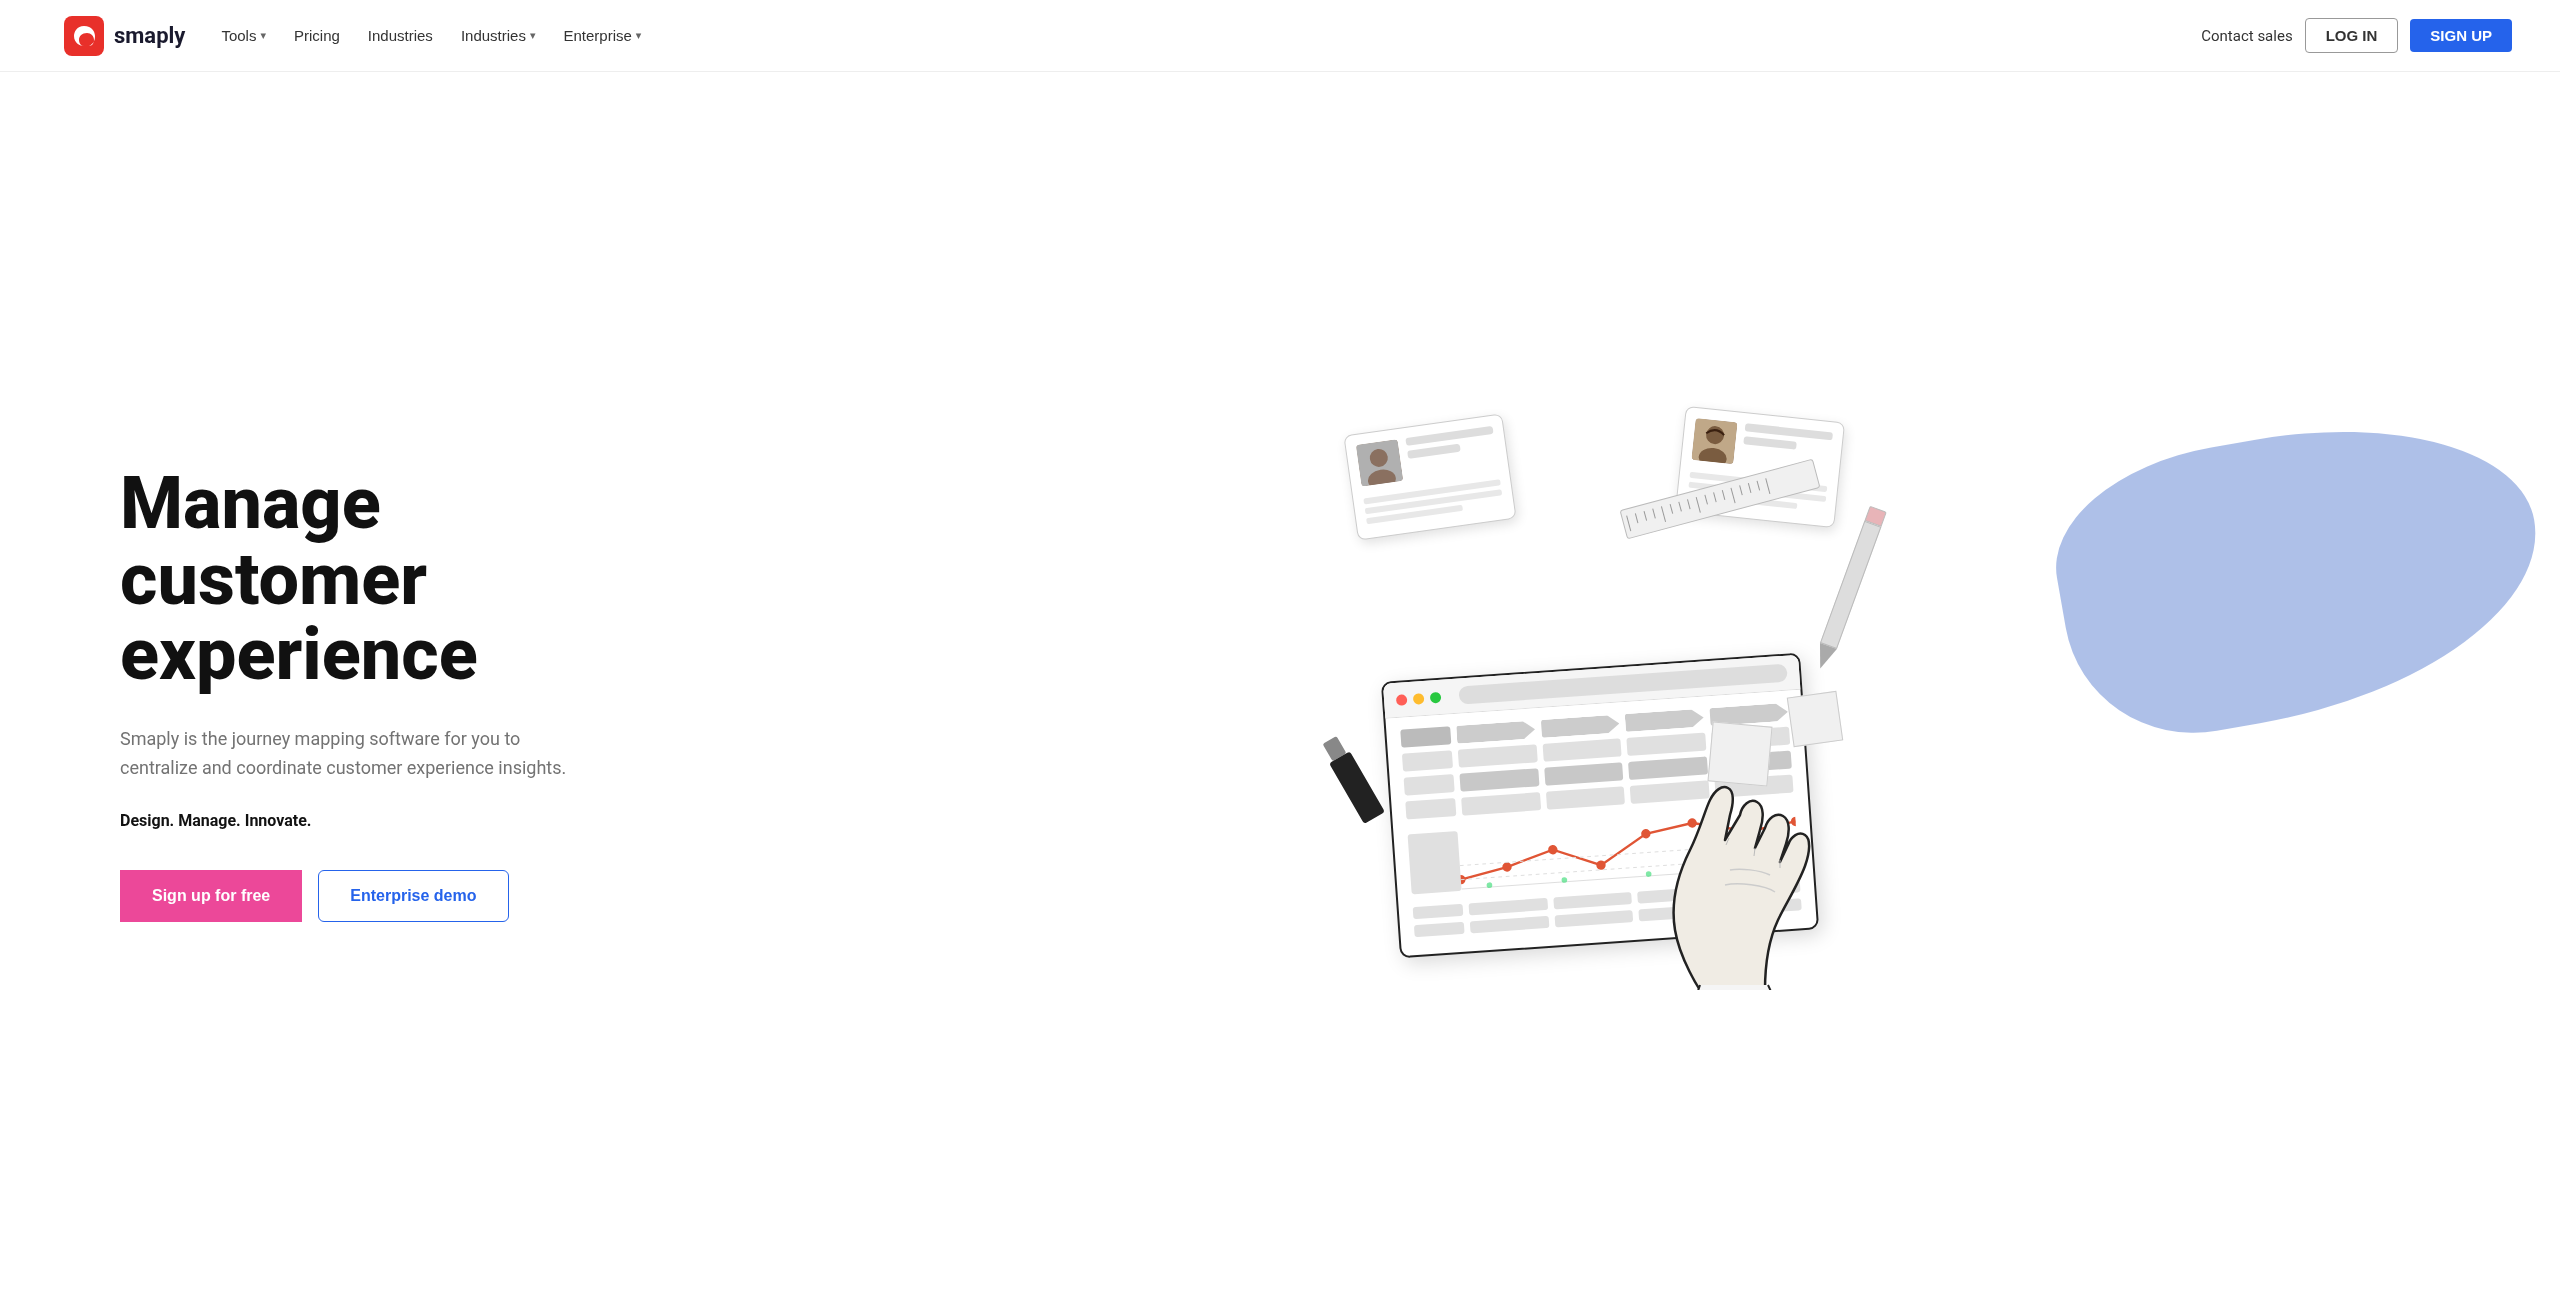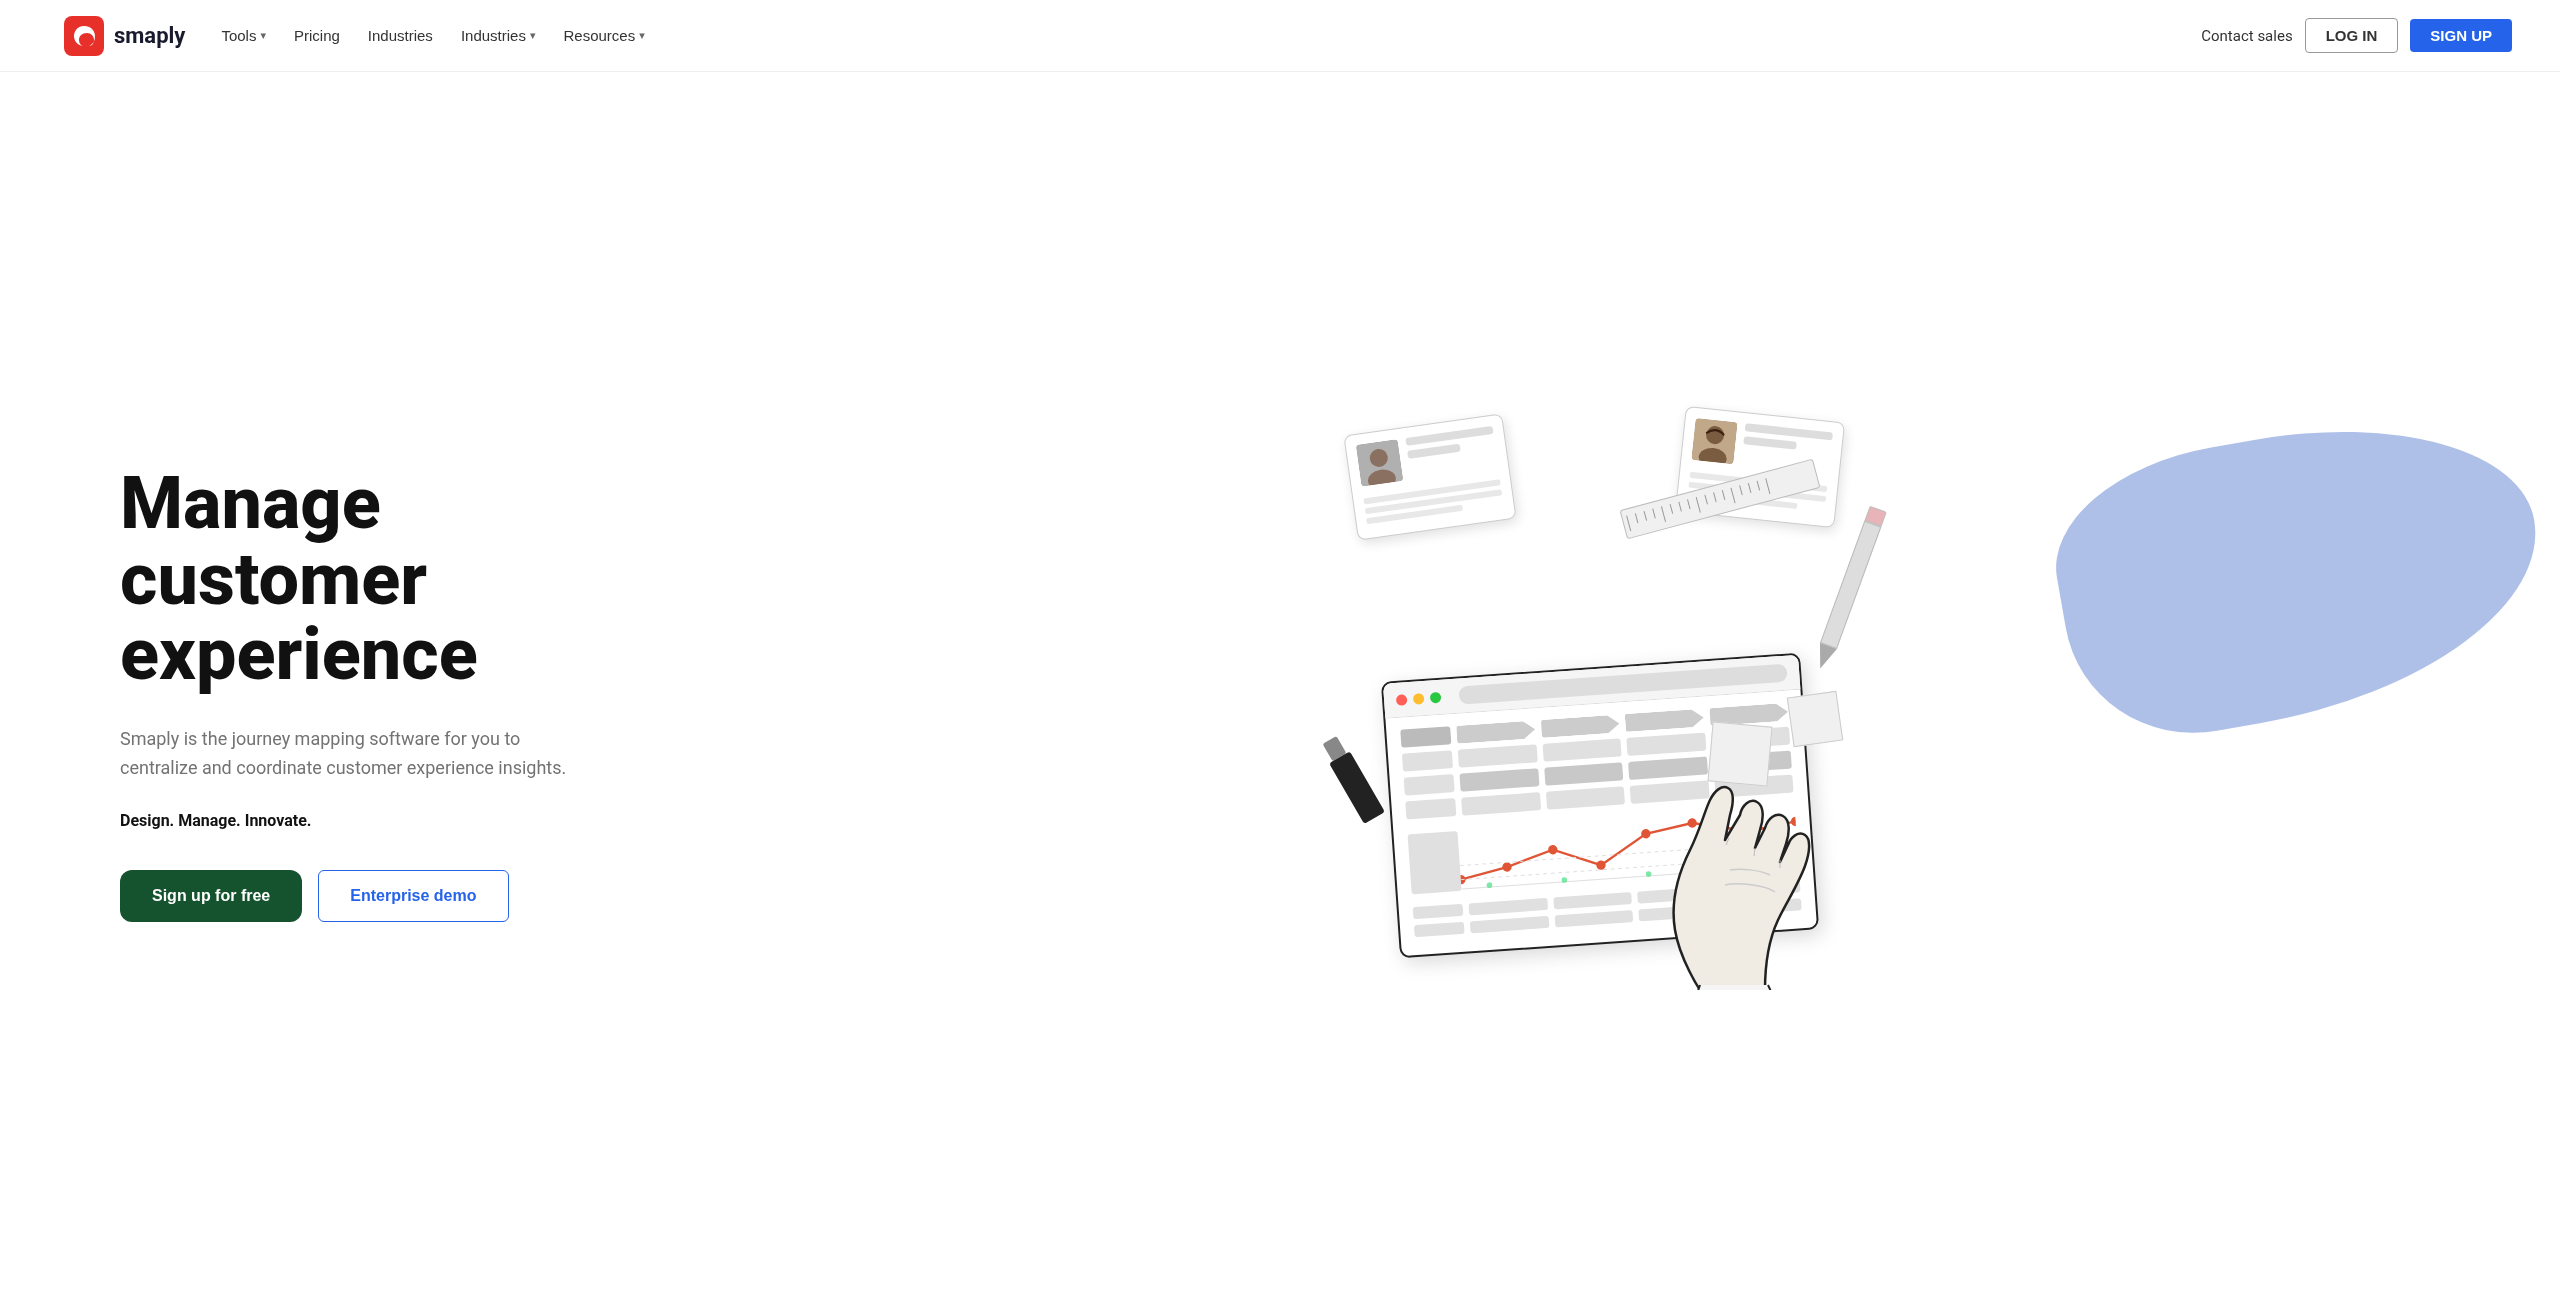--- a/index.html
+++ b/index.html
@@ -48,22 +48,22 @@
       margin-bottom: 32px;
     }
     .hero-subtitle {
       font-size: 18px; color: #737373; line-height: 1.6; margin-bottom: 24px; max-width: 460px;
     }
     .hero-tagline {
       font-size: 16px; color: #111; font-weight: 700; line-height: 1.7; margin-bottom: 36px;
     }
     .hero-buttons { display: flex; gap: 16px; }
     .btn-primary {
-      padding: 8px 32px; background: #14532d; color: #fff; font-size: 16px; font-weight: 600;
-      border: none; border-radius: 12px; cursor: pointer;
+      padding: 8px 32px; background: #ec4899; color: #fff; font-size: 16px; font-weight: 600;
+      border: none; border-radius: 0; cursor: pointer;
     }
     .btn-secondary {
       padding: 16px 31px; background: #fff; color: #2563eb; font-size: 16px; font-weight: 600;
       border: 1.5px solid #2563eb; border-radius: 6px; cursor: pointer;
     }
 
     
     .hero-right {
       flex: 1; position: relative; min-height: 600px;
       display: flex; align-items: center; justify-content: center;
@@ -193,21 +193,21 @@
         <span>Pricing</span>
       </button>
       <button class="nav-link">
         <span>Industries</span>
       </button>
       <button class="nav-link">
         <span>Industries</span>
         <span class="chevron">▾</span>
       </button>
       <button class="nav-link">
-        <span>Resources</span>
+        <span>Enterprise</span>
         <span class="chevron">▾</span>
       </button>
     </div>
   </div>
   <div class="nav-right">
     <a class="contact-sales" href="#">Contact sales</a>
     <button class="btn-login">LOG IN</button>
     <button class="btn-signup">SIGN UP</button>
   </div>
 </nav>

